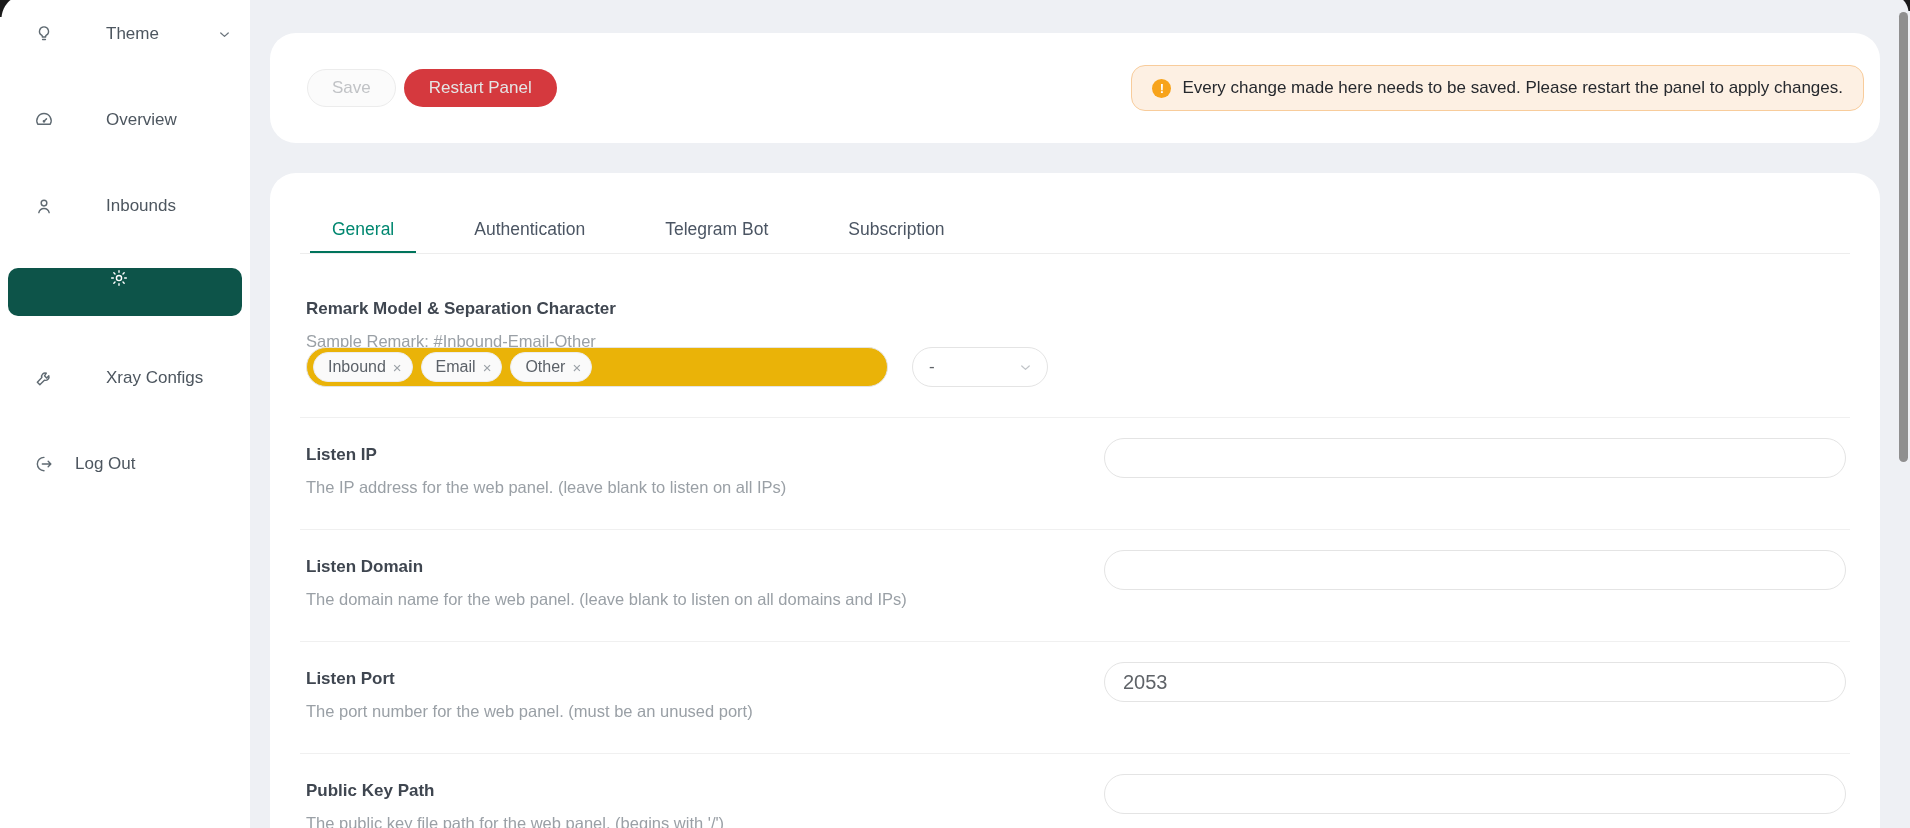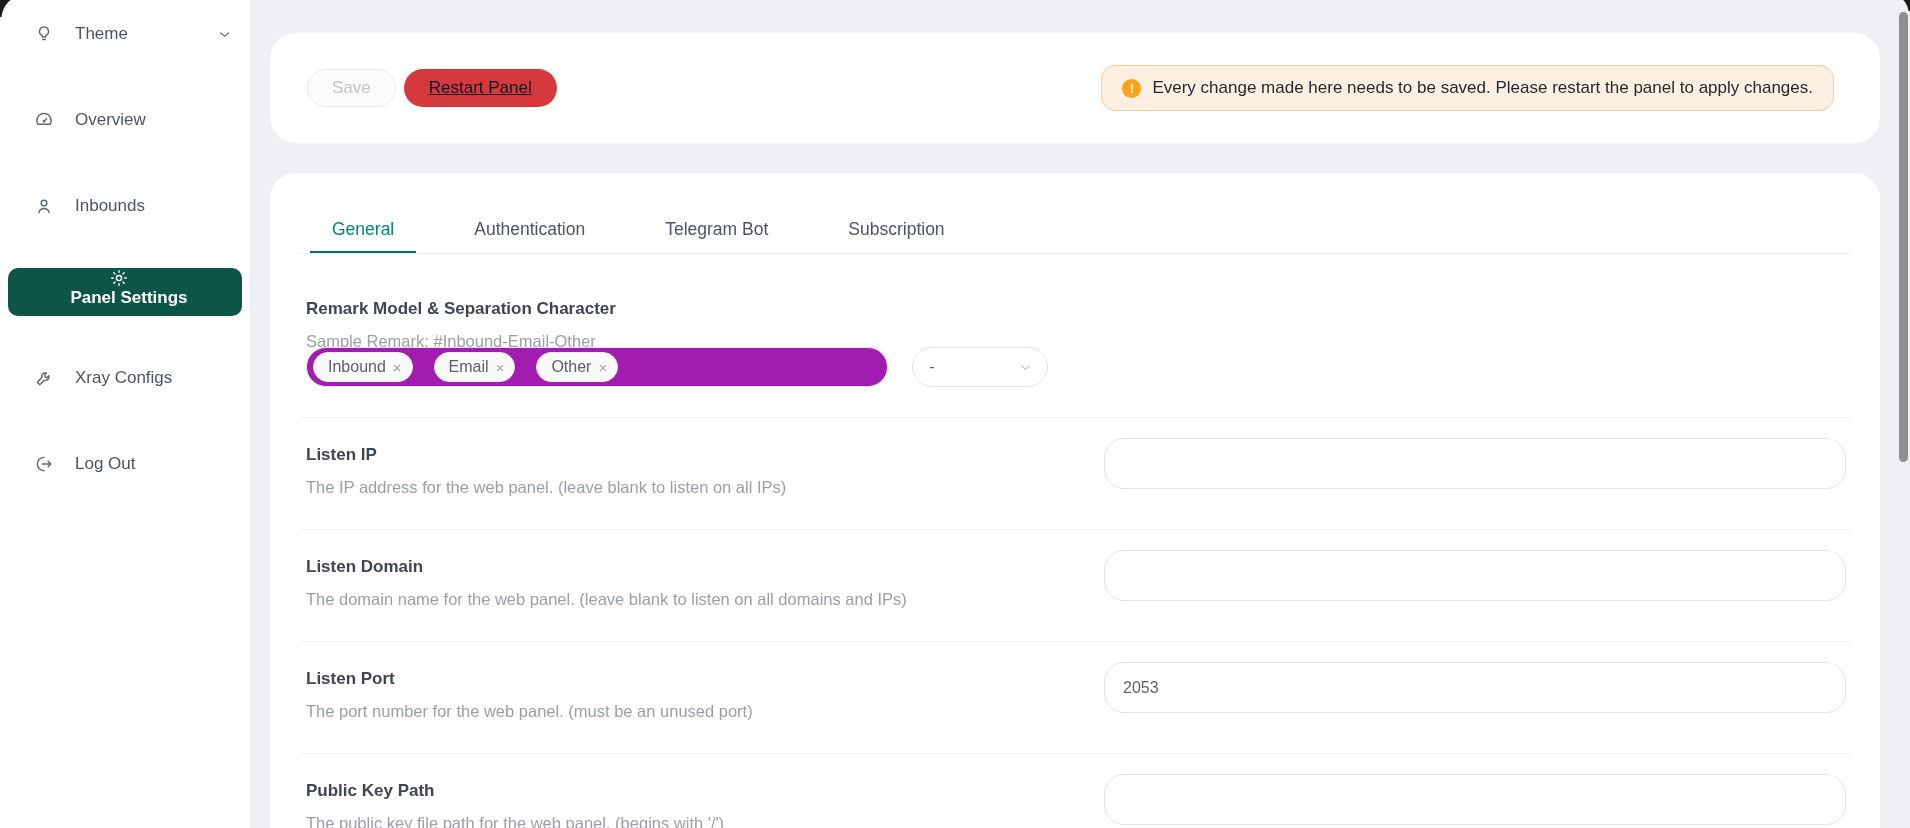--- a/index.html
+++ b/index.html
@@ -27,37 +27,37 @@
     height: 48px; margin: 0 0 11px 0; display: flex; align-items: center;
     padding: 0 18px 0 34px; font-size: 17px; color: #4d565f; cursor: pointer;
   }
   .side-item .ico { width: 20px; height: 20px; margin-right: 21px; color: #5f6a72; flex: none; display:flex; align-items:center; }
   .side-item .chev { margin-left: auto; color: #6a737b; display:flex; }
   .side-item.active {
     margin-left: 8px; margin-right: 8px; padding-left: 26px;
     background: #0d5449; border-radius: 10px; color: #ffffff; font-weight: bold; flex-direction: column;
   }
   .side-item.active .ico { color: #ffffff; }
-  .gap-after { margin-bottom: 38px; }
+  .gap-after { margin-bottom: 38px; gap: 31px; }
 
   
   .main { position: absolute; left: 250px; top: 0; right: 0; bottom: 0; padding: 33px 30px 0 20px; }
 
   .card { background: #ffffff; border-radius: 26px; }
   .topbar {
     height: 110px; display: flex; align-items: center;
-    padding: 0 46px 0 37px; margin-bottom: 30px;
+    padding: 0 16px 0 37px; margin-bottom: 30px;
   }
   .btn {
     height: 38px; border-radius: 19px; font-size: 17px; border: 1px solid transparent;
     display: inline-flex; align-items: center; padding: 0 24px; cursor: pointer;
     font-family: "Liberation Sans", sans-serif;
   }
   .btn.save { background: #fbfbfb; border-color: #ececec; color: #c1c3c6; }
-  .btn.restart { background: #d5393e; color: #0f172a; margin-left: 8px; text-decoration: underline; }
+  .btn.restart { background: #d5393e; color: #e5e5e5; margin-left: 8px; }
   .alert {
     margin-left: auto; height: 46px; display: flex; align-items: center; gap: 11px;
     background: #fdf0e3; border: 1px solid #f8cc9b; border-radius: 14px;
     padding: 0 20px; font-size: 17px; color: #26292e;
   }
   .warn-ico {
     width: 19px; height: 19px; border-radius: 50%; background: #f7a31b; color: #fff;
     font-size: 13px; font-weight: bold; display: flex; align-items: center; justify-content: center; flex: none;
   }
 
@@ -73,28 +73,28 @@
   .frow { display: flex; padding: 26px 4px 30px 6px; border-bottom: 1px solid #f0f0f0; }
   .frow.first { padding-top: 44px; border-bottom: 1px solid #f0f0f0; flex-direction: column; }
   .frow.last { border-bottom: none; }
   .flabel { flex: 1; }
   .flabel .t { font-size: 17px; font-weight: bold; color: #3f4650; line-height: 22px; }
   .flabel .d { font-size: 16.5px; color: #9aa0a6; margin-top: 9px; line-height: 24px; }
   .flabel .d .samp { }
   .fctrl { width: 742px; flex: none; margin-top: -6px; }
 
   .tinput {
-    width: 100%; height: 51px; border: 1px solid #e4e4e4; border-radius: 20px;
-    padding: 0 18px; font-size: 16px; color: #5f6368; background: #fff; outline: none;
+    width: 100%; height: 40px; border: 1px solid #e4e4e4; border-radius: 20px;
+    padding: 0 18px; font-size: 20px; color: #5f6368; background: #fff; outline: none;
     font-family: "Liberation Sans", sans-serif;
   }
   .remark-ctrl { display: flex; justify-content: space-between; }
   .tagfield {
     width: 582px; height: 40px; border: 1px solid #e4e4e4; border-radius: 20px;
-    background: #a21caf; display: flex; align-items: center; gap: 21px; padding: 0 5px 0 6px; cursor: text;
+    background: #eab308; display: flex; align-items: center; gap: 8px; padding: 0 5px 0 6px; cursor: text;
   }
   .tag {
     height: 30px; background: #fafafa; border: 1px solid #ececec; border-radius: 15px;
     display: inline-flex; align-items: center; padding: 0 10px 0 14px;
     font-size: 16px; color: #5b6168; gap: 7px;
   }
   .tag .x { color: #9aa0a6; font-size: 15px; cursor: pointer; line-height: 1; }
   .sep-select {
     width: 136px; height: 40px; border: 1px solid #e4e4e4; border-radius: 20px;
     background: #fff; display: flex; align-items: center; padding: 0 14px 0 16px;

